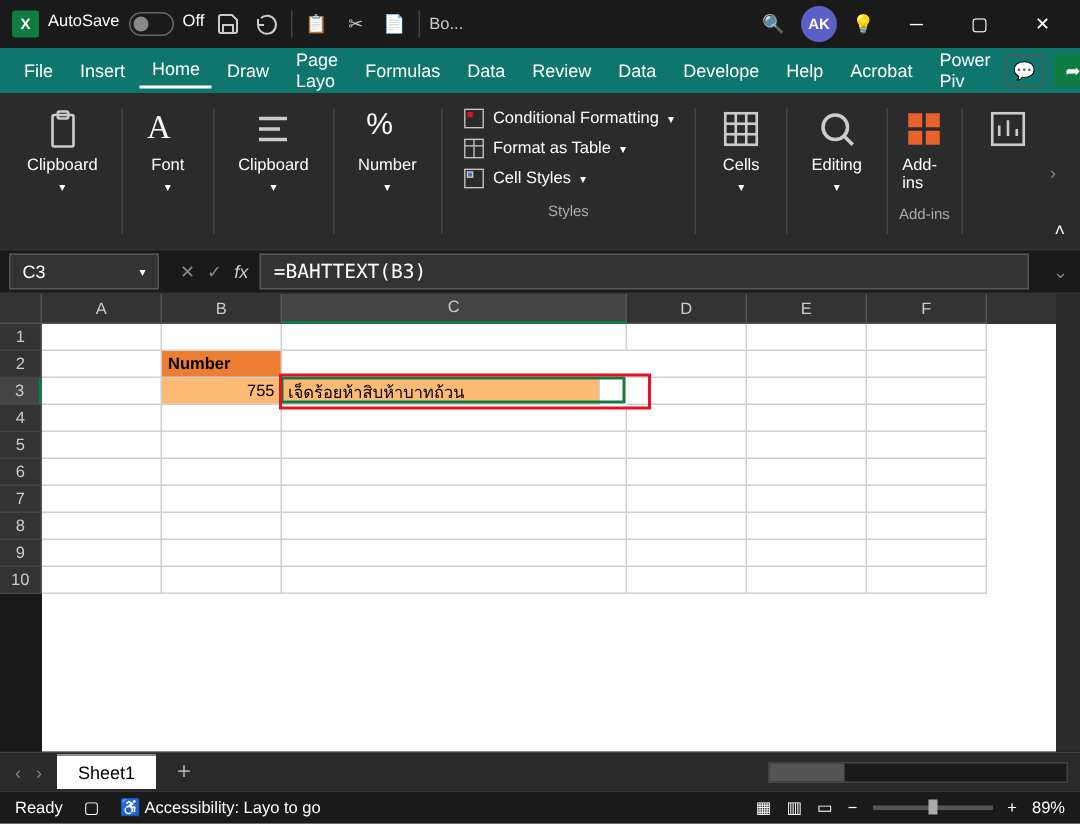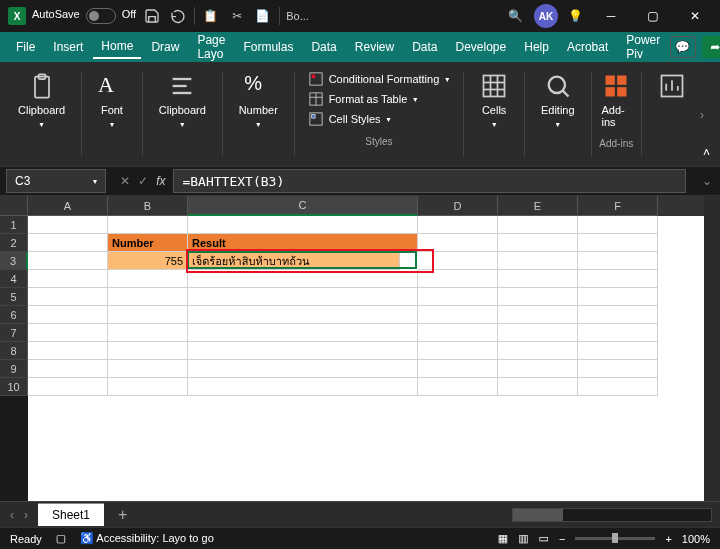--- a/index.html
+++ b/index.html
@@ -282,21 +282,20 @@
       </div>
     <div class="cells" id="cells">
         <div class="cell" style="left: 0px; top: 0px; width: 80px;"></div>
         <div class="cell" style="left: 80px; top: 0px; width: 80px;"></div>
         <div class="cell" style="left: 160px; top: 0px; width: 230px;"></div>
         <div class="cell" style="left: 390px; top: 0px; width: 80px;"></div>
         <div class="cell" style="left: 470px; top: 0px; width: 80px;"></div>
         <div class="cell" style="left: 550px; top: 0px; width: 80px;"></div>
         <div class="cell" style="left: 0px; top: 18px; width: 80px;"></div>
         <div class="cell orange" style="left: 80px; top: 18px; width: 80px;">Number</div>
-        <div class="cell orange" style="left: 160px; top: 18px; width: 230px;">Result</div>
         <div class="cell" style="left: 390px; top: 18px; width: 80px;"></div>
         <div class="cell" style="left: 470px; top: 18px; width: 80px;"></div>
         <div class="cell" style="left: 550px; top: 18px; width: 80px;"></div>
         <div class="cell" style="left: 0px; top: 36px; width: 80px;"></div>
         <div class="cell green num" style="left: 80px; top: 36px; width: 80px;">755</div>
         <div class="cell green" style="left: 160px; top: 36px; width: 212px;">เจ็ดร้อยห้าสิบห้าบาทถ้วน</div>
         <div class="cell" style="left: 390px; top: 36px; width: 80px;"></div>
         <div class="cell" style="left: 470px; top: 36px; width: 80px;"></div>
         <div class="cell" style="left: 550px; top: 36px; width: 80px;"></div>
         <div class="cell" style="left: 0px; top: 54px; width: 80px;"></div>
@@ -365,15 +364,15 @@
   <span>Ready</span>
   <span>▢</span>
   <span>♿ <span>Accessibility: Layo to go</span></span>
   <div class="status-right">
     <span>▦</span>
     <span>▥</span>
     <span>▭</span>
     <span>−</span>
     <div class="zoom-slider"></div>
     <span>+</span>
-    <span>100%</span>
+    <span>89%</span>
   </div>
 </div>
 
 </body></html>

